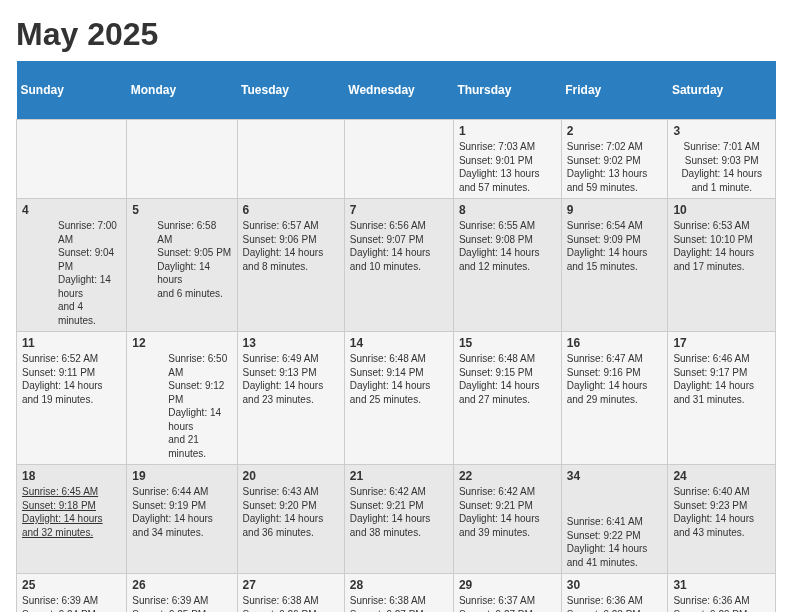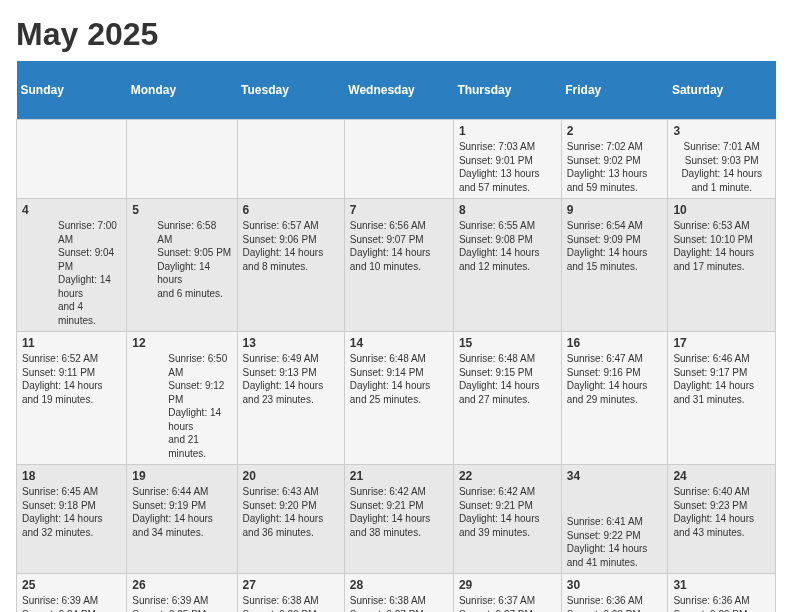--- a/index.html
+++ b/index.html
@@ -241,21 +241,21 @@
           <span class="day-num">17</span>
           <div class="day-info" style="white-space: pre-line;">Sunrise: 6:46 AM
 Sunset: 9:17 PM
 Daylight: 14 hours
 and 31 minutes.</div>
         </td>
       </tr>
       <tr>
         <td>
           <span class="day-num">18</span>
-          <div class="day-info" style="white-space: pre-line;">Sunrise: 6:45 AM
+          <div class="day-info" style="white-space: pre-line; text-decoration: underline;">Sunrise: 6:45 AM
 Sunset: 9:18 PM
 Daylight: 14 hours
 and 32 minutes.</div>
         </td>
         <td>
           <span class="day-num">19</span>
           <div class="day-info" style="white-space: pre-line;">Sunrise: 6:44 AM
 Sunset: 9:19 PM
 Daylight: 14 hours
 and 34 minutes.</div>

